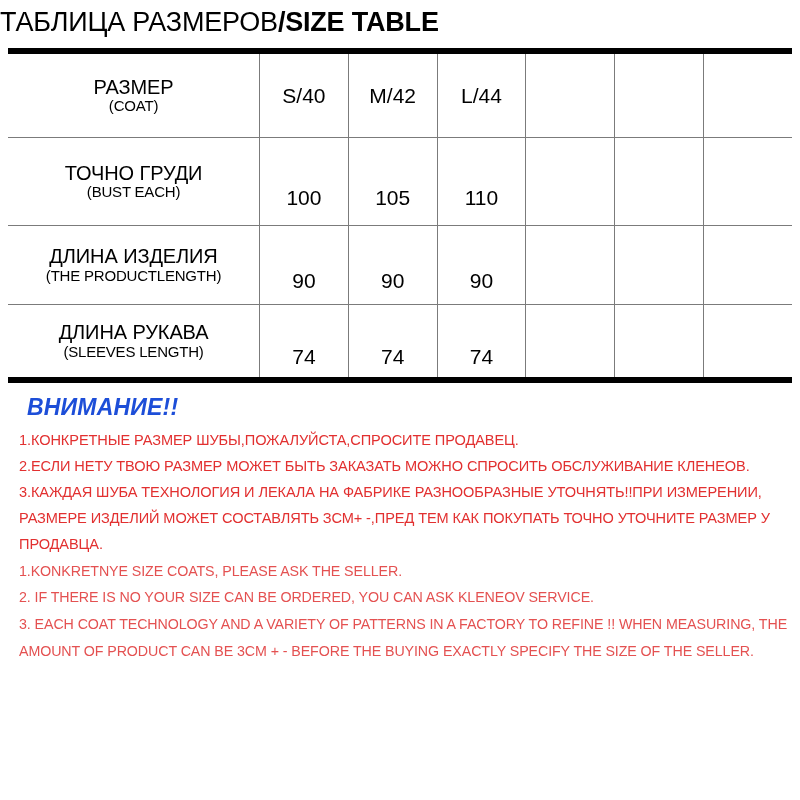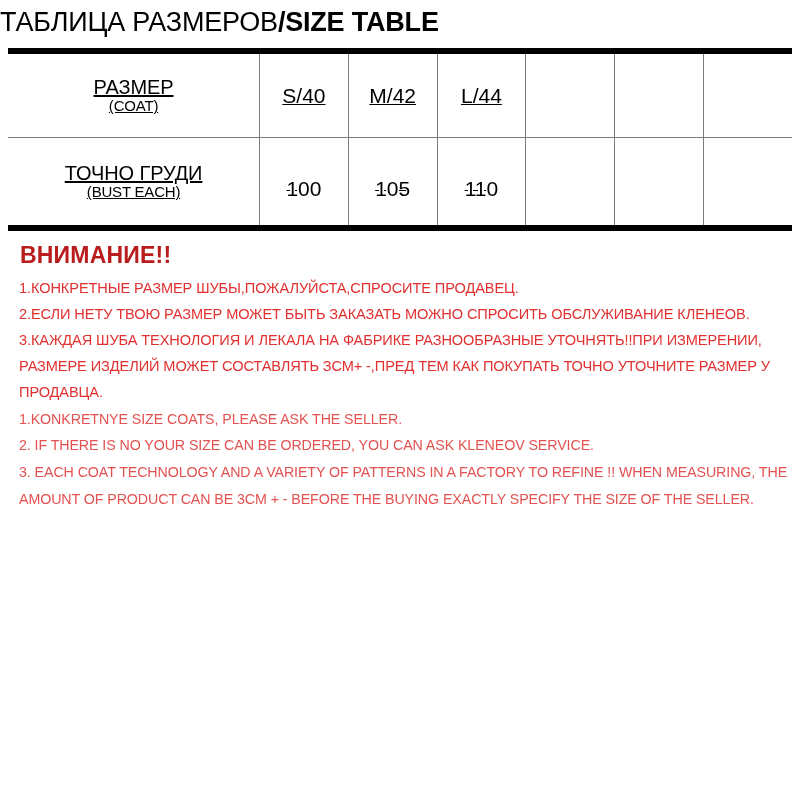--- a/index.html
+++ b/index.html
@@ -35,21 +35,20 @@
   .table-block {
     margin: 0 8px 0 8px;
     border-top: 6px solid #000000;
     border-bottom: 6px solid #000000;
     margin-top: 10px;
   }
   table.size-table {
     width: 784px;
     border-collapse: collapse;
     table-layout: fixed;
-    text-decoration: underline;
   }
   table.size-table td {
     border: 1px solid #7b7b7b;
     vertical-align: middle;
     text-align: center;
     padding: 0;
   }
   table.size-table tr td:first-child {
     border-left: 0;
   }
@@ -82,44 +81,45 @@
     font-size: 21px;
     text-align: center;
   }
   .cellval.dash {
     font-size: 21px;
     position: relative;
     top: 11px;
   }
   .cellval.low {
     position: relative;
-    top: 7px;
+    top: 16px;
     margin-top: 12px;
   }
 
   
   .r-head td { height: 83px; }
   .r-1 td    { height: 79px; }
   .r-2 td    { height: 87px; }
   .r-3 td    { height: 78px; }
   .r-4 td    { height: 72px; }
 
   
   .notes {
     margin: 0;
     padding: 11px 14px 0 14px;
     box-sizing: border-box;
     width: 800px;
   }
   .heading-ru, .heading-en {
-    color: #b91c1c;
+    color: #1d4ed8;
     font-weight: 700;
+    font-style: italic;
     font-size: 23px;
     letter-spacing: 0.2px;
-    margin: 0 0 6px 6px;
+    margin: 0 0 6px 13px;
     white-space: nowrap;
   }
   .heading-en {
     margin-top: 8px;
   }
   .note-ru {
     color: #e23030;
     font-size: 15.5px;
     line-height: 1.62;
     margin: 0 0 1px 5px;
@@ -188,21 +188,49 @@
           </div>
         </td>
         <td><span class="cellval low">100</span></td>
         <td><span class="cellval low">105</span></td>
         <td><span class="cellval low">110</span></td>
         <td><span class="cellval"></span></td>
         <td><span class="cellval"></span></td>
         <td><span class="cellval"></span></td>
       </tr>
 
-
+      <tr class="r-3">
+        <td>
+          <div class="rowlabel">
+            <span class="ru">ДЛИНА ИЗДЕЛИЯ</span>
+            <span class="en">(THE PRODUCTLENGTH)</span>
+          </div>
+        </td>
+        <td><span class="cellval low">90</span></td>
+        <td><span class="cellval low">90</span></td>
+        <td><span class="cellval low">90</span></td>
+        <td><span class="cellval"></span></td>
+        <td><span class="cellval"></span></td>
+        <td><span class="cellval"></span></td>
+      </tr>
+
+      <tr class="r-4">
+        <td>
+          <div class="rowlabel">
+            <span class="ru">ДЛИНА РУКАВА</span>
+            <span class="en">(SLEEVES LENGTH)</span>
+          </div>
+        </td>
+        <td><span class="cellval low">74</span></td>
+        <td><span class="cellval low">74</span></td>
+        <td><span class="cellval low">74</span></td>
+        <td><span class="cellval"></span></td>
+        <td><span class="cellval"></span></td>
+        <td><span class="cellval"></span></td>
+      </tr>
     </tbody>
   </table>
 </div>
 
 <div class="notes">
 
   <div class="heading-ru">ВНИМАНИЕ!!</div>
 
   <div class="note-ru">1.КОНКРЕТНЫЕ РАЗМЕР ШУБЫ,ПОЖАЛУЙСТА,СПРОСИТЕ ПРОДАВЕЦ.</div>
   <div class="note-ru">2.ЕСЛИ НЕТУ ТВОЮ РАЗМЕР МОЖЕТ БЫТЬ ЗАКАЗАТЬ МОЖНО СПРОСИТЬ ОБСЛУЖИВАНИЕ КЛЕНЕОВ.</div>

